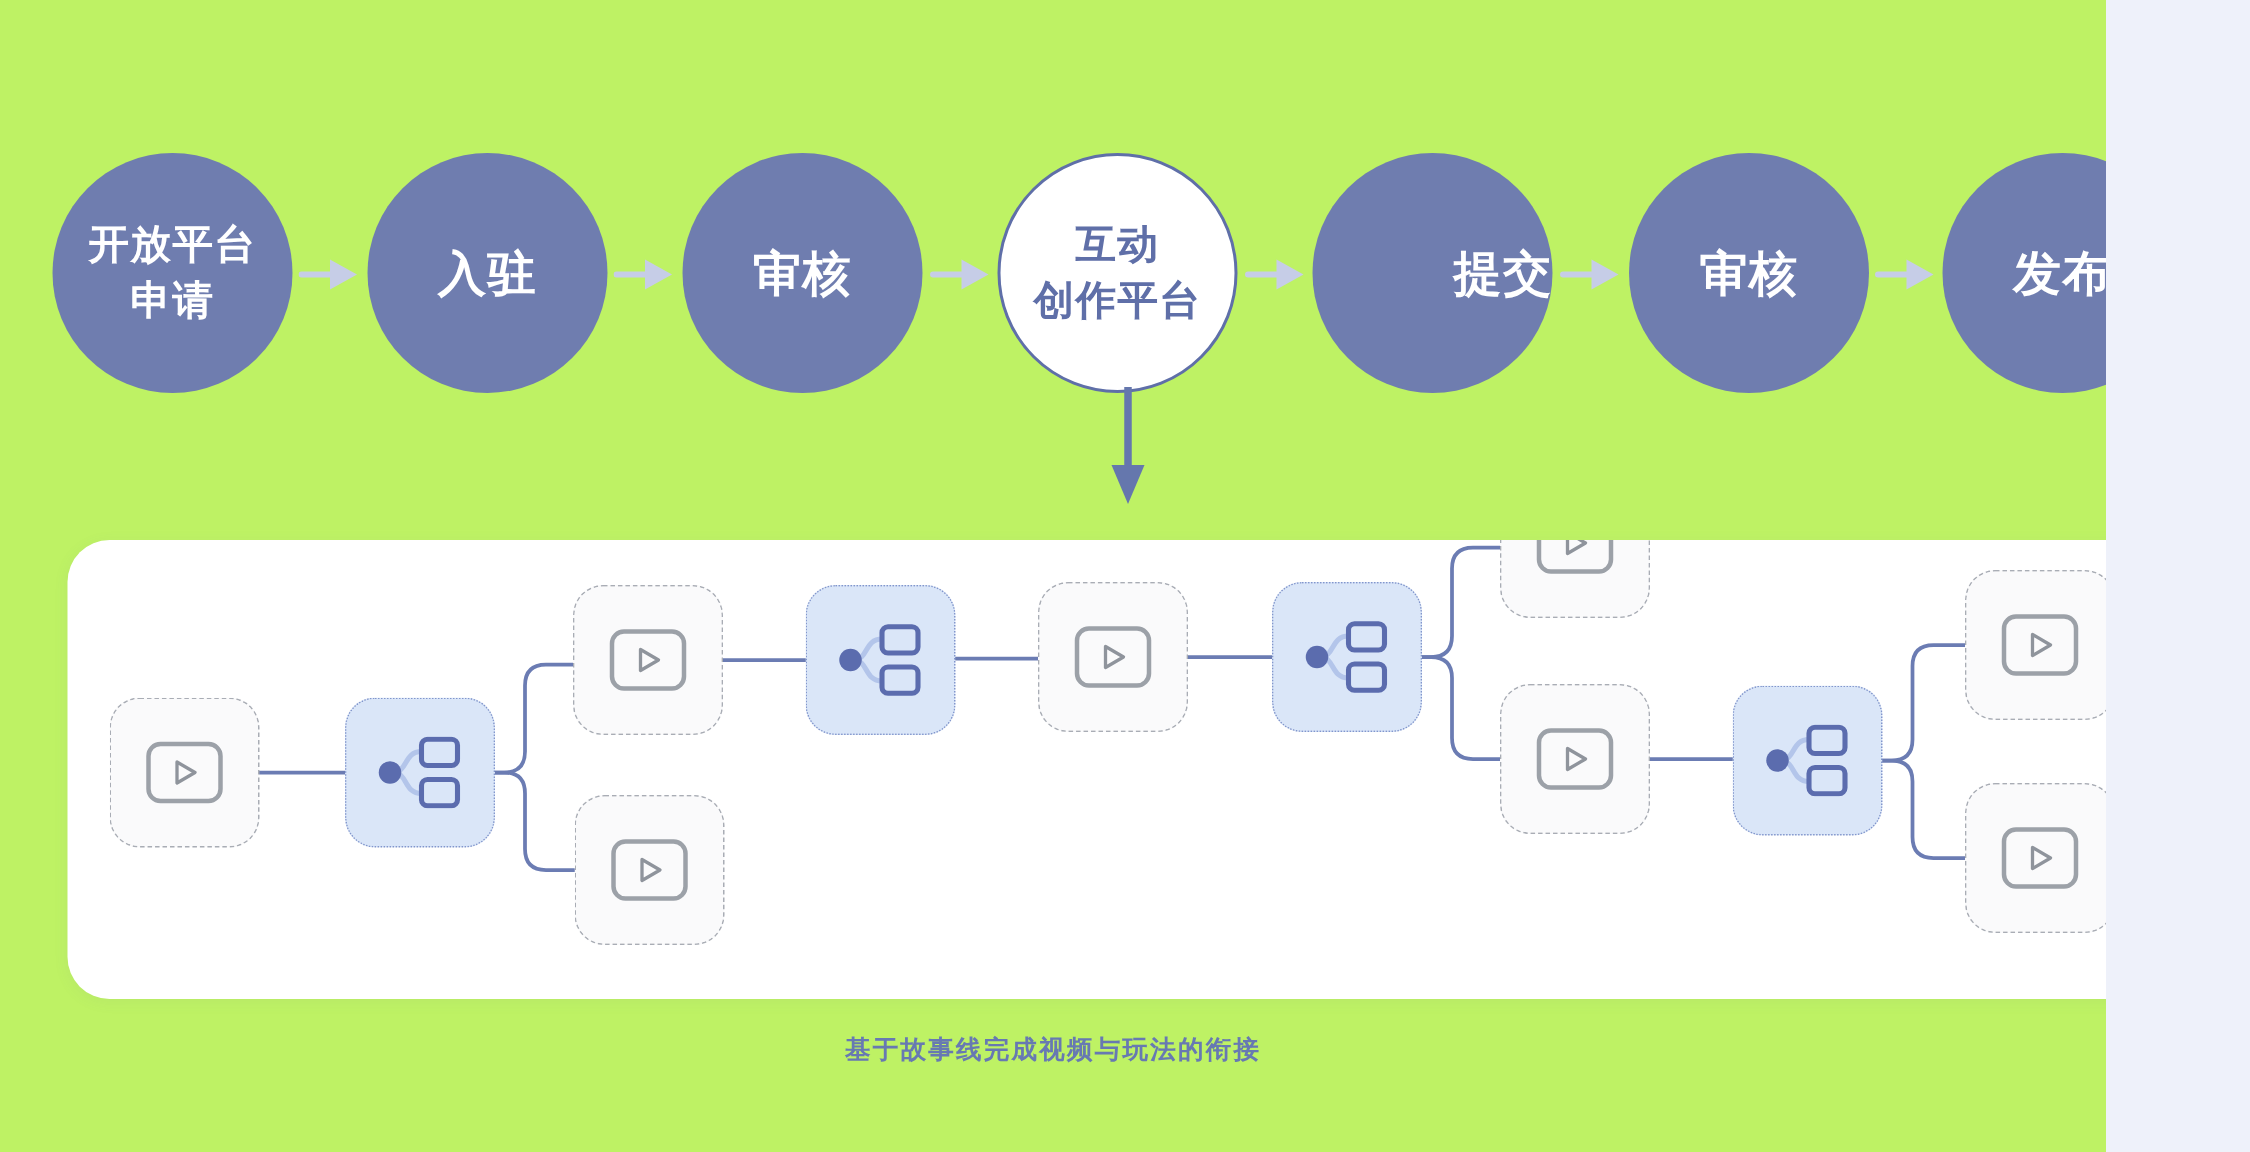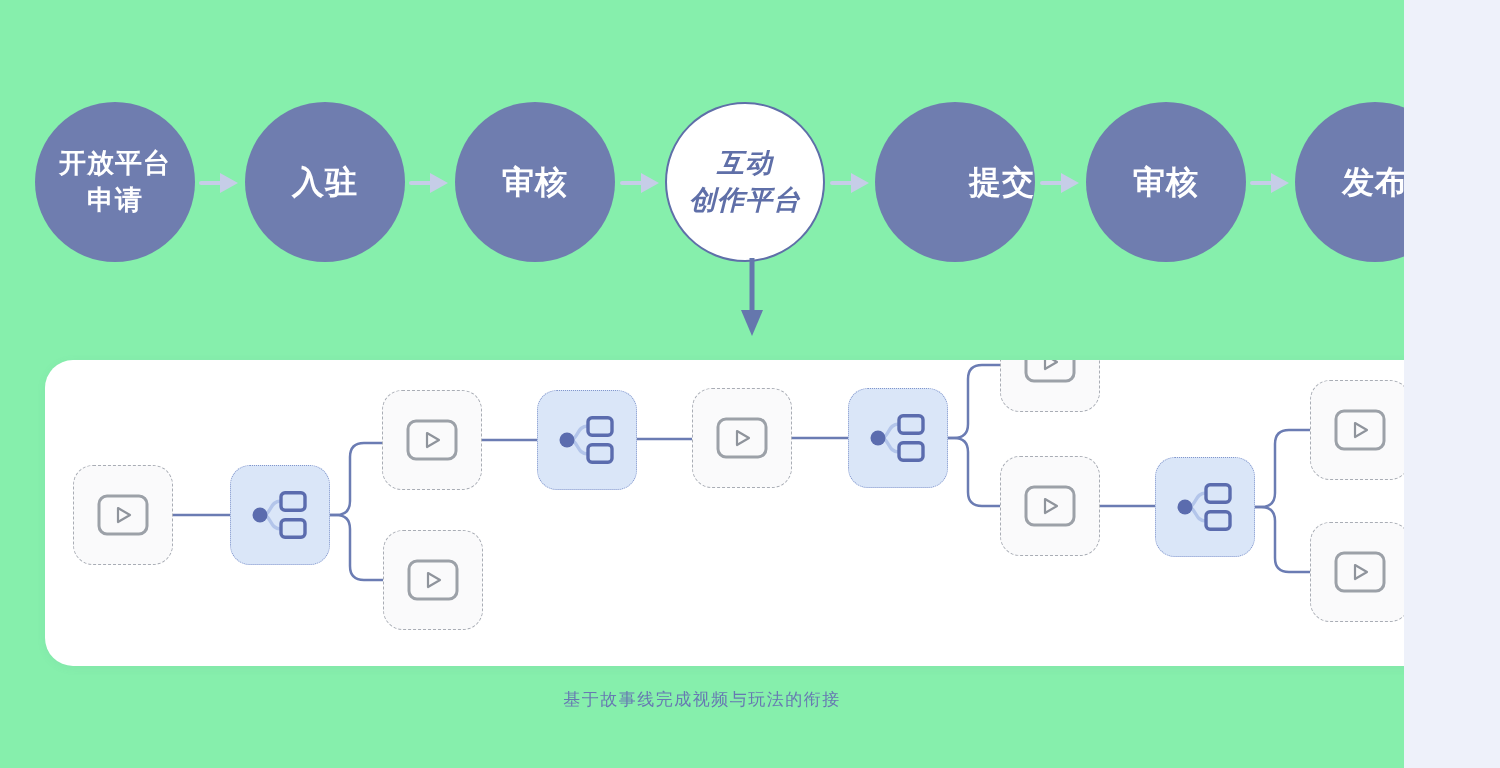--- a/index.html
+++ b/index.html
@@ -1,31 +1,31 @@
 <!DOCTYPE html>
 <html><head>
 <meta charset="utf-8">
 <style>
   * { margin:0; padding:0; box-sizing:border-box; }
   html,body { width:1500px; height:768px; }
   body { font-family:"Liberation Sans","DejaVu Sans",sans-serif; background:#EEF1FA; }
-  .stage { position:relative; width:1404px; height:768px; background:#86efac; overflow:hidden; }
+  .stage { position:relative; width:1404px; height:768px; background:#bef264; overflow:hidden; }
 
   
   .flow { position:absolute; inset:0; }
   .circle {
     position:absolute; top:102px; width:160px; height:160px; border-radius:50%;
     background:#6F7DAF; color:#FFFFFF; display:flex; flex-direction:column;
     justify-content:center; align-items:center; text-align:center;
     font-weight:bold; font-size:32px; line-height:1.38; letter-spacing:1px;
   }
   .c1 { left:35px;  font-size:27px; }
   .c2 { left:245px; }
   .c3 { left:455px; }
-  .c4 { left:665px; background:#FFFFFF; border:2.5px solid #5F6FA8; color:#5F6FA8; font-size:27px;font-style:italic; }
+  .c4 { left:665px; background:#FFFFFF; border:2.5px solid #5F6FA8; color:#5F6FA8; font-size:27px; }
   .c5 { left:875px;align-items:flex-end; }
   .c6 { left:1086px; }
   .c7 { left:1295px;text-align:center; }
 
   .arrow-right { position:absolute; top:170px; width:40px; height:26px; }
   .a1 { left:199px; } .a2 { left:409px; } .a3 { left:620px; }
   .a4 { left:830px; } .a5 { left:1040px; } .a6 { left:1250px; }
   .arrow-down { position:absolute; left:739px; top:258px; width:26px; height:80px; }
 
   
@@ -49,21 +49,21 @@
   }
   .v1 { left:28px;   top:105px; } .v2 { left:337px;  top:30px;  }
   .v3 { left:338px;  top:170px; } .v4 { left:647px;  top:28px;  }
   .v5 { left:955px;  top:-48px; } .v6 { left:955px;  top:96px;  }
   .v7 { left:1265px; top:20px;  } .v8 { left:1265px; top:162px; }
   .b1 { left:185px;  top:105px; } .b2 { left:492px;  top:30px;  }
   .b3 { left:803px;  top:28px;  } .b4 { left:1110px; top:97px;  }
 
   .caption {
     position:absolute; left:0; right:0; top:688px; text-align:center;
-    color:#6779B2; font-weight:normal; font-size:17px; letter-spacing:1.5px;
+    color:#6779B2; font-weight:bold; font-size:17px; letter-spacing:1.5px;
   }
 </style>
 </head>
 <body>
 
 <div class="stage">
 
   <section class="flow">
 
     <div class="circle c1">

